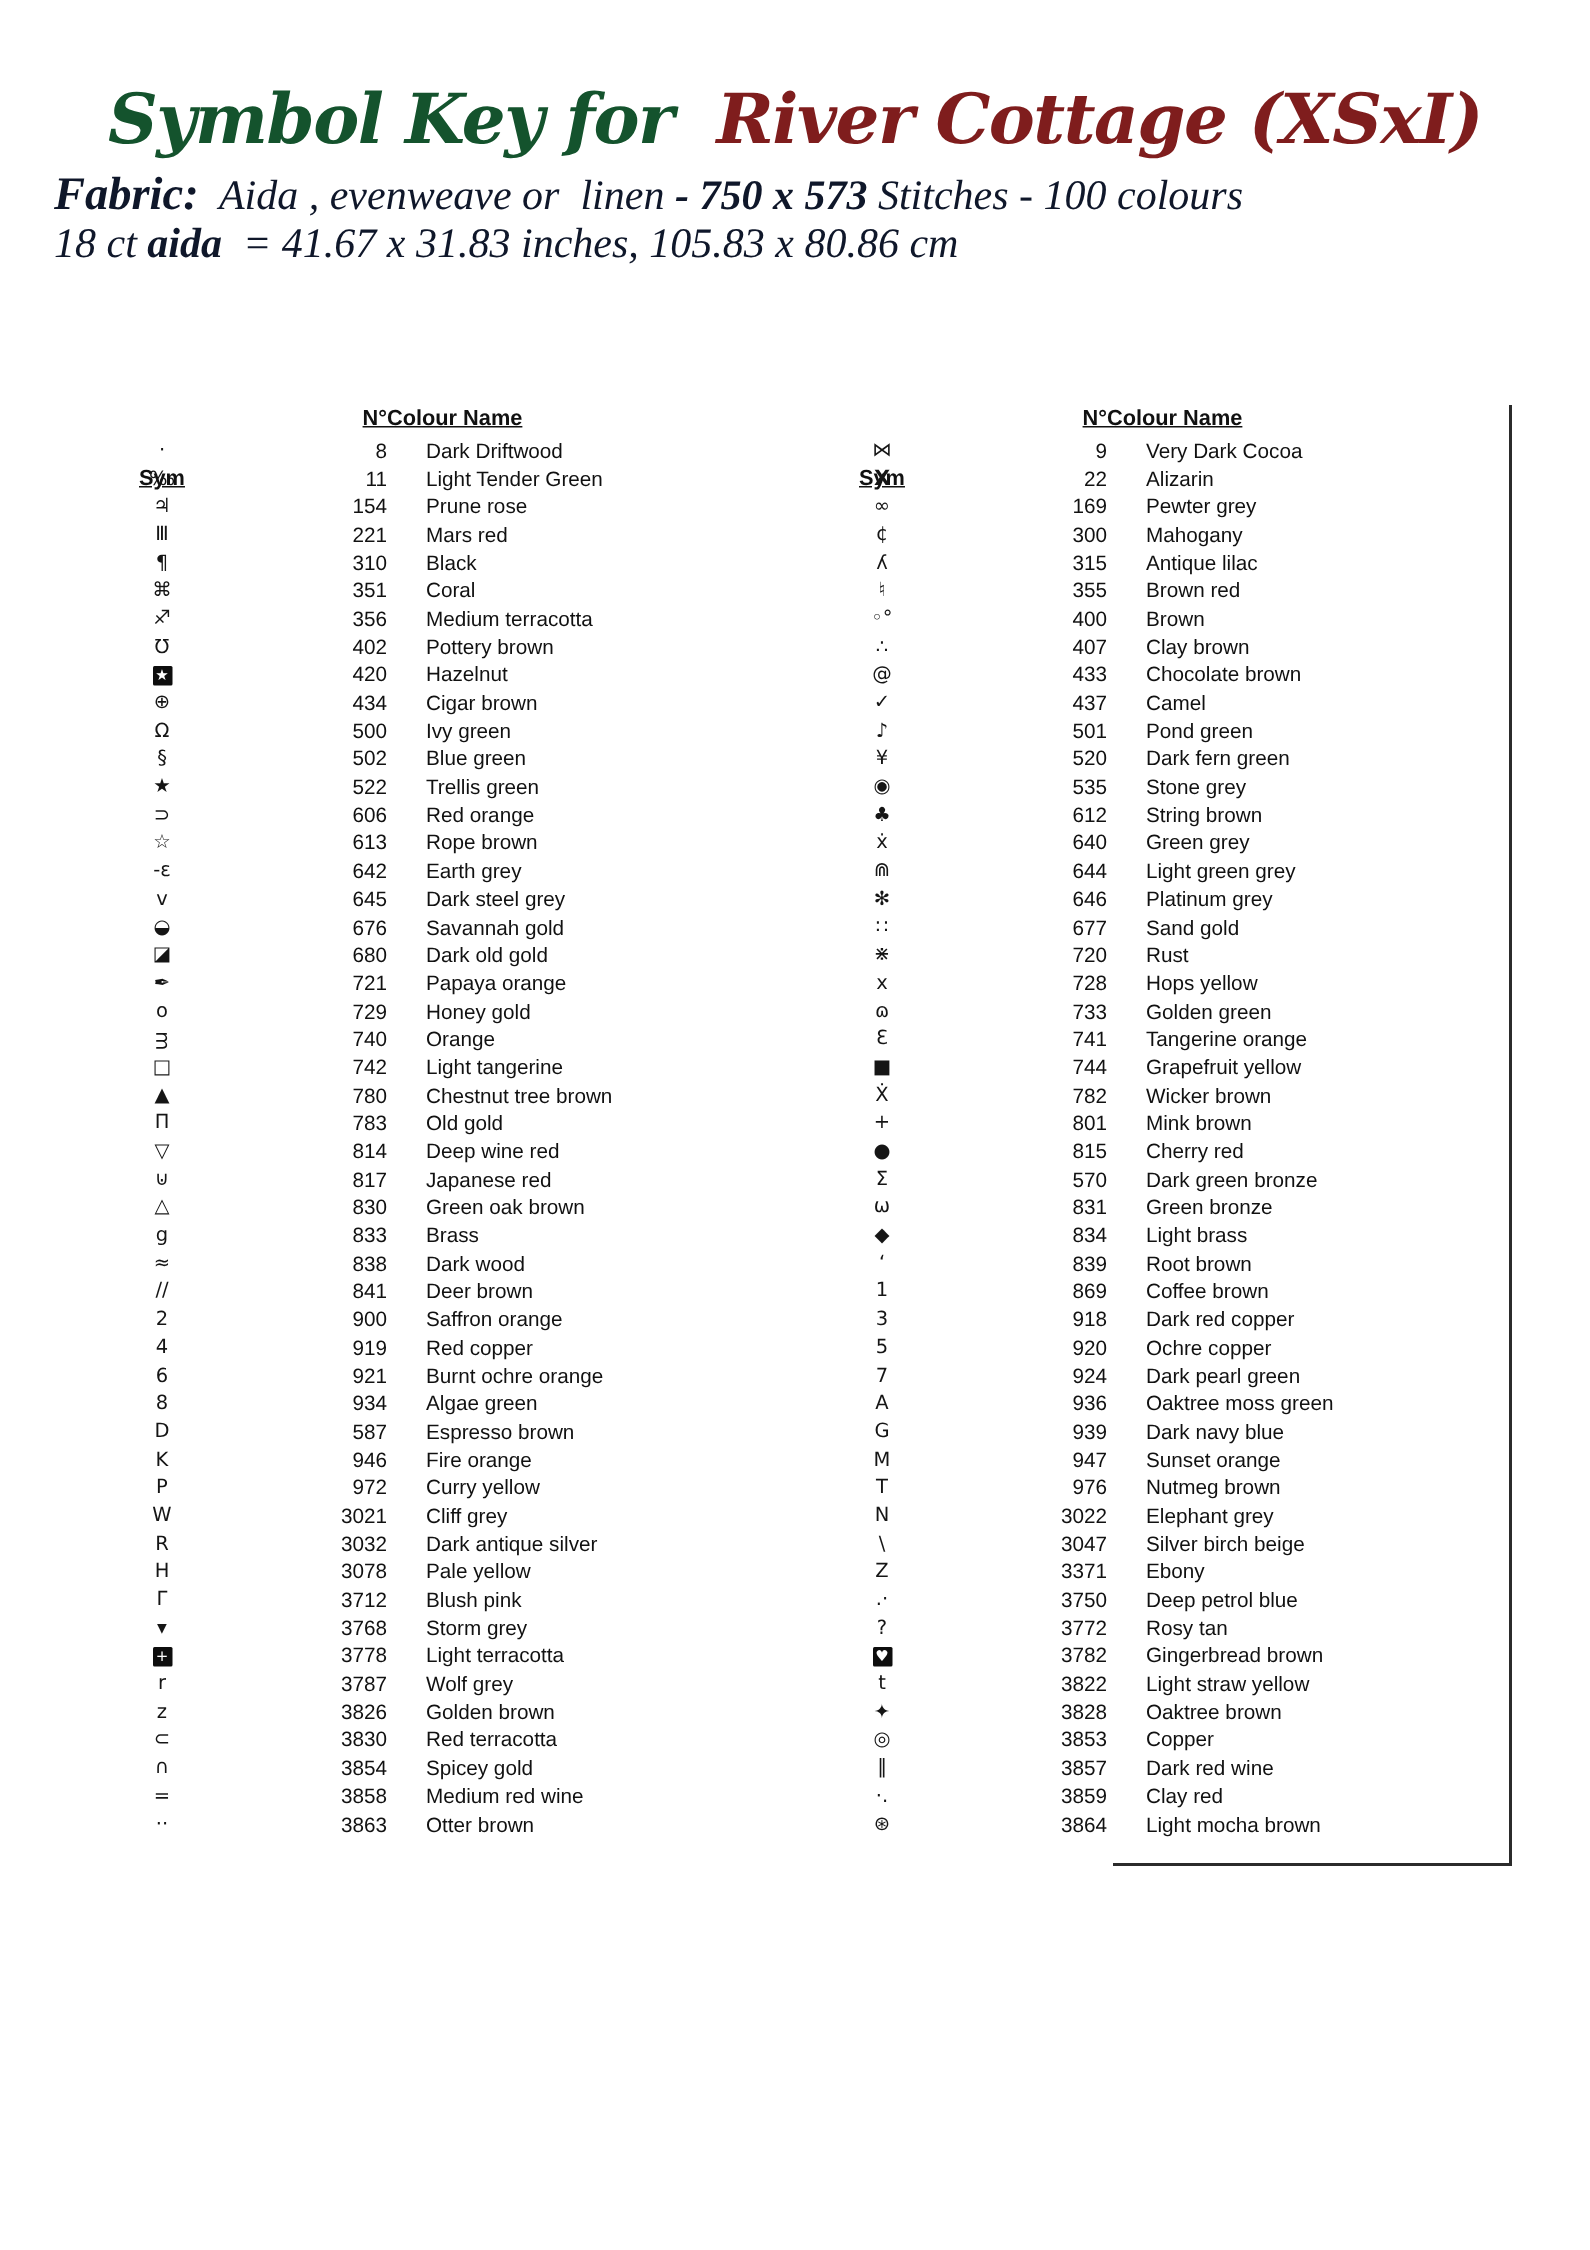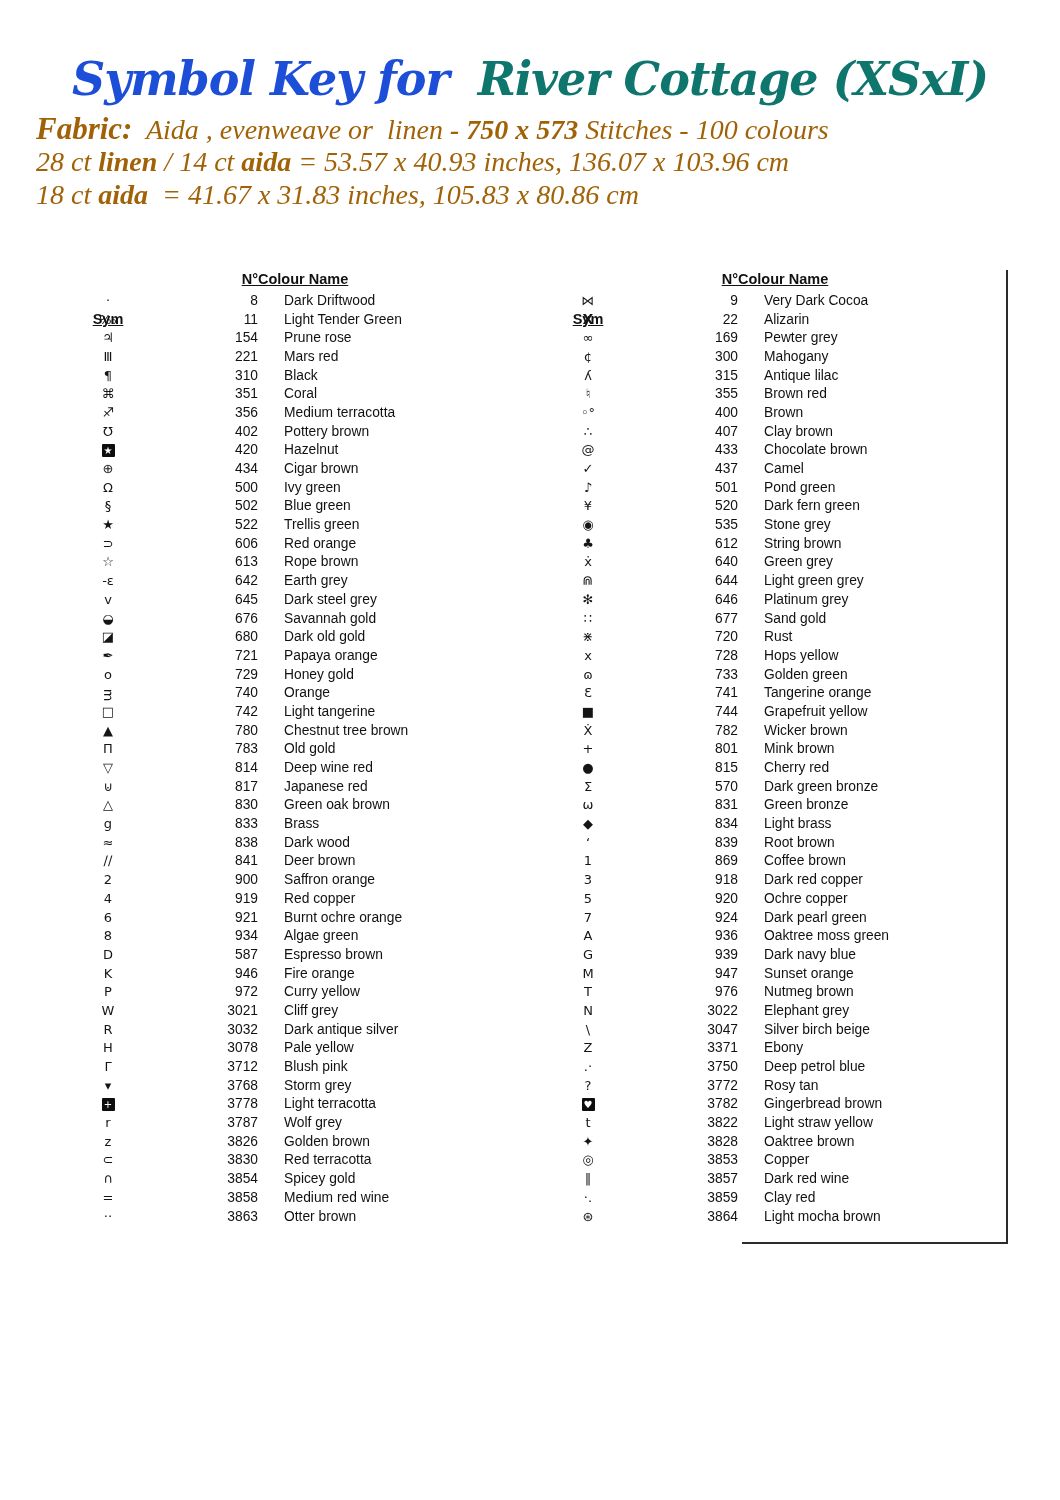--- a/index.html
+++ b/index.html
@@ -2,27 +2,27 @@
 <html><head>
 <meta charset="utf-8">
 <style>
   html,body{margin:0;padding:0;background:#ffffff;}
   body{position:relative;width:1060px;height:1500px;font-family:"Liberation Sans",sans-serif;color:#111;overflow:hidden;}
 
   
   .title{position:absolute;top:52px;left:0;width:1060px;text-align:center;
          font-family:"DejaVu Serif",serif;font-style:italic;font-weight:bold;
          font-size:46px;letter-spacing:-1px;white-space:nowrap;}
-  .title .script-prefix{color:#1d4ed8;}
+  .title .script-prefix{color:#14532d;}
   .title .pattern-name{margin-left:14px;}
 
   
   .fabric{position:absolute;top:113px;left:36px;width:990px;
           font-family:"Liberation Serif",serif;font-style:italic;
-          font-size:28px;line-height:32.4px;color:#a16207;}
+          font-size:28px;line-height:32.4px;color:#0f172a;}
   .fline{white-space:pre;}
   .fline b{font-weight:bold;}
   .fline:first-child b:first-child{font-size:31px;}
 
   
   .col{position:absolute;top:271px;}
   .col[data-col="0"]{left:78px;width:450px;}
   .col[data-col="1"]{left:558px;width:450px;}
   .hrow{display:flex;height:20px;font-weight:bold;font-size:14.5px;}
   .hrow .h-sym{width:60px;text-align:center;text-decoration:underline;margin-top:40px;}
@@ -42,26 +42,25 @@
   .vline{position:absolute;left:1006px;top:270px;height:972px;width:0;
          border-left:2px solid #2b2b2b;}
   .bline{position:absolute;left:742px;top:1242px;width:266px;height:0;
          border-top:2px solid #2b2b2b;}
 </style>
 </head>
 <body>
 
 <div class="title">
   <span class="script-prefix">Symbol Key for</span>
-  <span class="pattern-name" style="color: #0f766e; text-align: right;">River Cottage (XSxI)</span>
+  <span class="pattern-name" style="color: #7f1d1d; text-align: right;">River Cottage (XSxI)</span>
 </div>
 
 <div class="fabric">
     <div class="fline"><b>Fabric:</b><span>  Aida , evenweave or  linen </span><b>- 750 x 573</b><span> Stitches - 100 colours</span></div>
-    <div class="fline"><span>28 ct </span><b>linen</b><span> / 14 ct </span><b>aida</b><span> = 53.57 x 40.93 inches, 136.07 x 103.96 cm</span></div>
     <div class="fline"><span>18 ct </span><b>aida</b><span>  = 41.67 x 31.83 inches, 105.83 x 80.86 cm</span></div>
   </div>
 
 <div class="col" data-col="0">
   <div class="hrow">
     <span class="h-sym">Sym</span>
     <span class="h-num">N°</span>
     <span class="h-name">Colour Name</span>
   </div>
 <div class="row">

